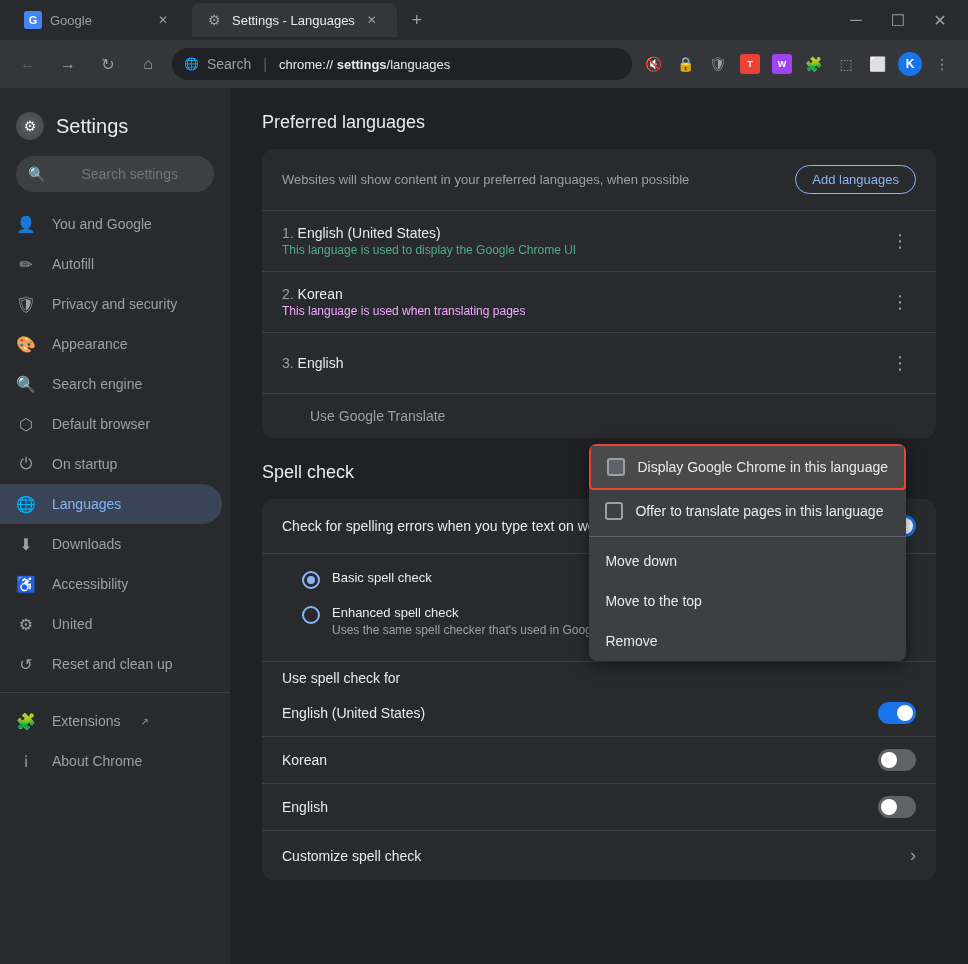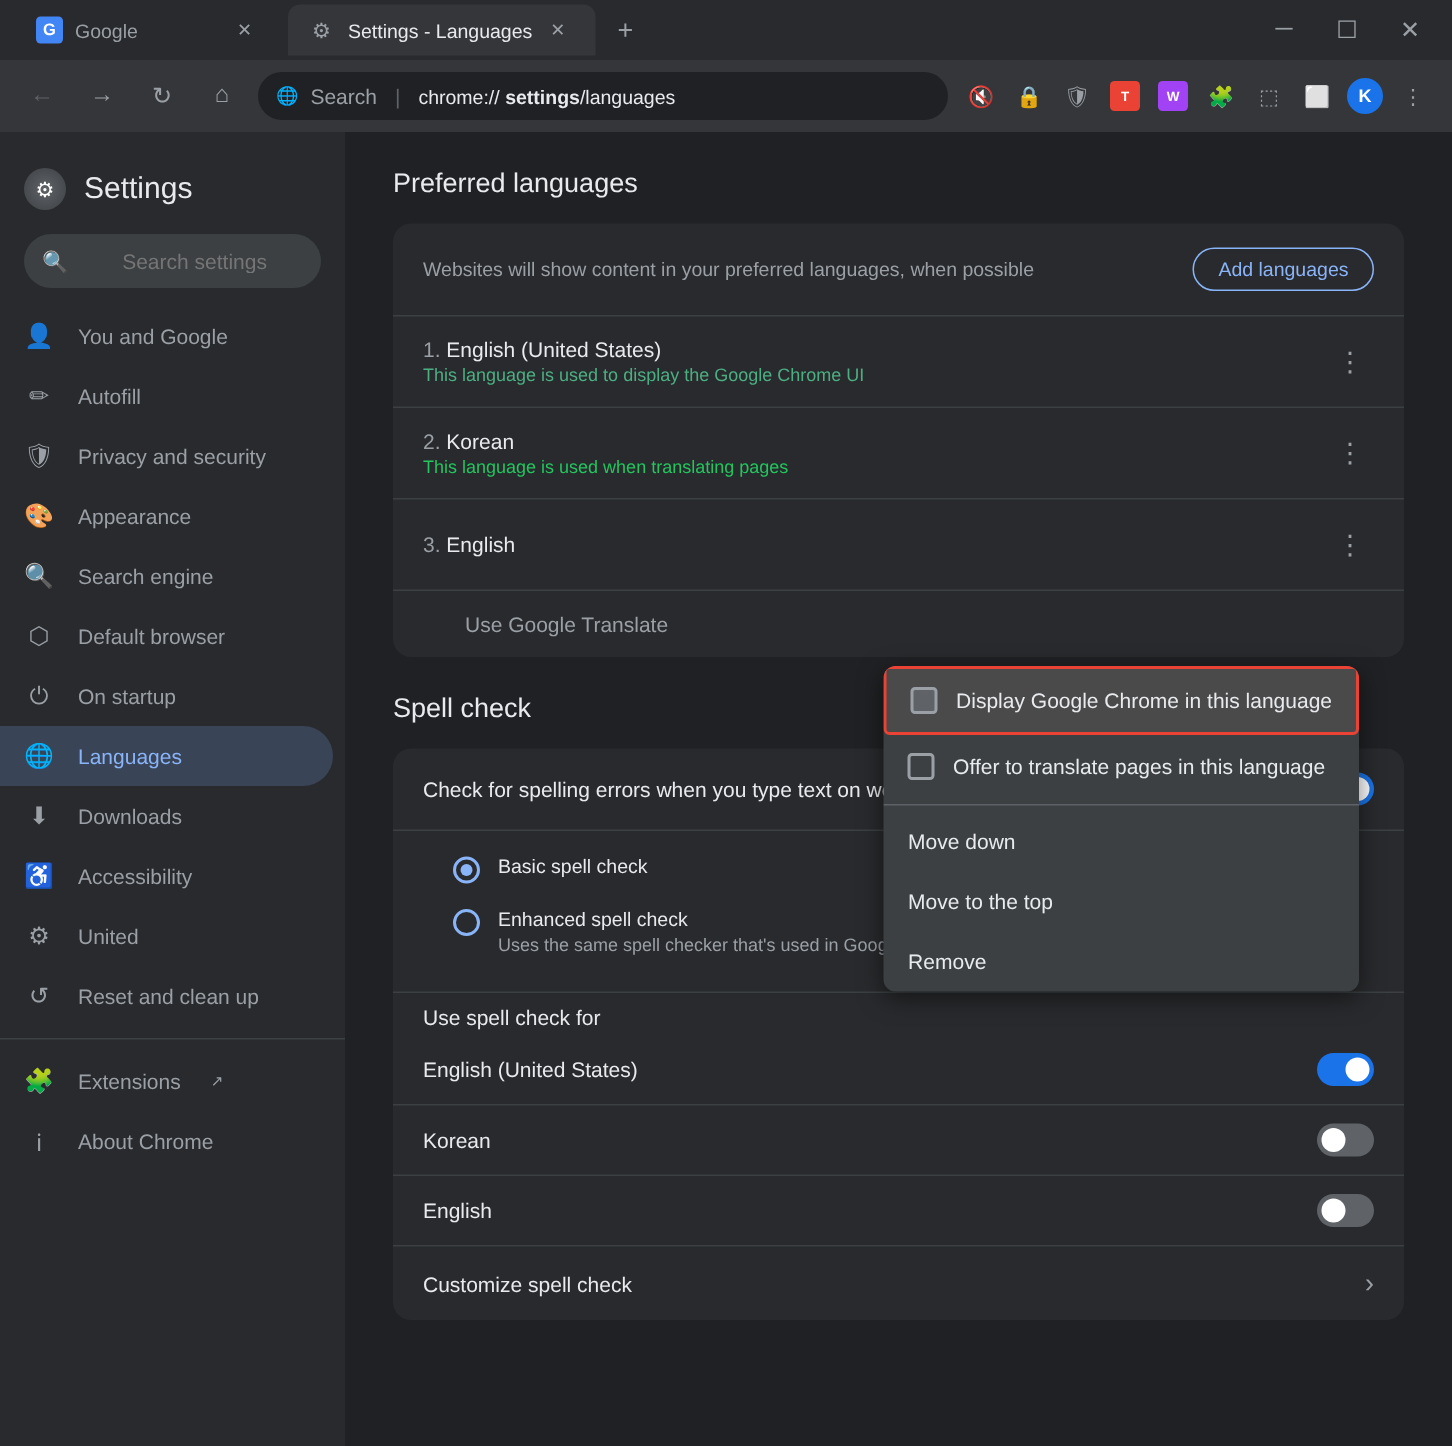--- a/index.html
+++ b/index.html
@@ -49,21 +49,21 @@
     
     .pref-lang-card { background: #292a2d; border-radius: 12px; overflow: visible; margin-bottom: 24px; position: relative; }
     .pref-lang-header { padding: 16px 20px; display: flex; align-items: center; justify-content: space-between; }
     .pref-lang-desc { color: #9aa0a6; font-size: 13px; flex: 1; }
     .add-lang-btn { background: transparent; border: 1px solid #8ab4f8; color: #8ab4f8; border-radius: 20px; padding: 6px 16px; cursor: pointer; font-size: 13px; white-space: nowrap; }
     .lang-divider { height: 1px; background: #3c4043; }
     .lang-item { padding: 14px 20px; display: flex; align-items: center; justify-content: space-between; }
     .lang-info { flex: 1; }
     .lang-name { font-size: 14px; color: #e8eaed; }
     .lang-sub { font-size: 12px; color: #4caf82; margin-top: 2px; }
-    .lang-sub.gray { color: #22c55e; }
+    .lang-sub.gray { color: #f0abfc; }
     .lang-more-btn { width: 32px; height: 32px; display: flex; align-items: center; justify-content: center; border-radius: 50%; cursor: pointer; color: #9aa0a6; font-size: 18px; }
 
     
     .dropdown-menu { position: absolute; right: 30px; top: 295px; background: #3c4043; border-radius: 8px; min-width: 280px; z-index: 100; box-shadow: 0 4px 16px rgba(0,0,0,0.5); overflow: hidden; }
     .dropdown-item { display: flex; align-items: center; gap: 12px; padding: 12px 16px; cursor: pointer; font-size: 14px; color: #e8eaed; }
     .dropdown-checkbox { width: 18px; height: 18px; background: #5f6368; border-radius: 3px; display: flex; align-items: center; justify-content: center; flex-shrink: 0; border: 2px solid #9aa0a6; }
     .dropdown-checkbox-empty { width: 18px; height: 18px; border-radius: 3px; display: flex; align-items: center; justify-content: center; flex-shrink: 0; border: 2px solid #9aa0a6; }
     .dropdown-divider { height: 1px; background: #5f6368; margin: 4px 0; }
 
     

